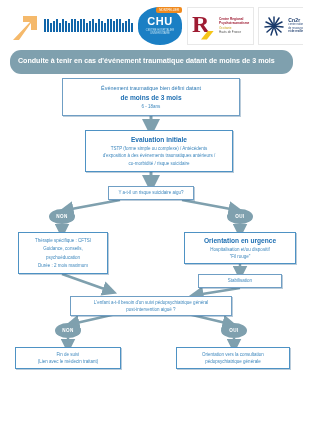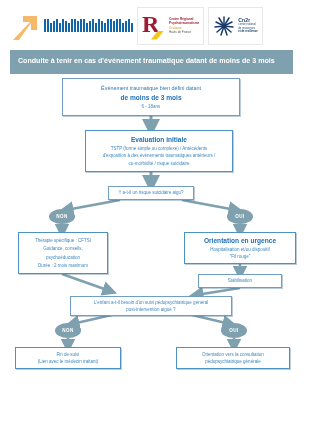--- a/index.html
+++ b/index.html
@@ -69,20 +69,21 @@
 
   
   .title-banner {
     margin: 2px 10px 0 10px;
     background: #7fa0ae;
     color: #ffffff;
     font-size: 7.1px;
     font-weight: bold;
     line-height: 1.55;
     padding: 6px 8px 7px 8px;
+    border-radius: 11px;
   }
 
   
   .flow { position: relative; width: 303px; height: 330px; }
 
   .node {
     position: absolute;
     background: #ffffff;
     border: 1px solid #6f9ec4;
     box-shadow: 1px 1px 0 rgba(60,110,150,.35);
@@ -146,20 +147,27 @@
         <i></i>
         <i></i>
         <i></i>
         <i></i>
         <i></i>
         <i></i>
         <i></i>
     </div>
   </div>
 
+  <div class="logo-chu">
+    <div class="chu-badge">
+      <span class="chu-word">CHU</span>
+      <span class="chu-sub">CENTRE HOSPITALIER UNIVERSITAIRE</span>
+    </div>
+    <span class="chu-tab">MONTPELLIER</span>
+  </div>
 
   <div class="logo-card">
     <div class="logo-rr">
       <div class="r-big">R</div>
       <div class="r-yellow"></div>
     </div>
     <div class="logo-txt">
       <b>Centre Regional</b><br>
       <b>Psychotraumatisme</b><br>
       <span class="y">Occitanie</span><br>

